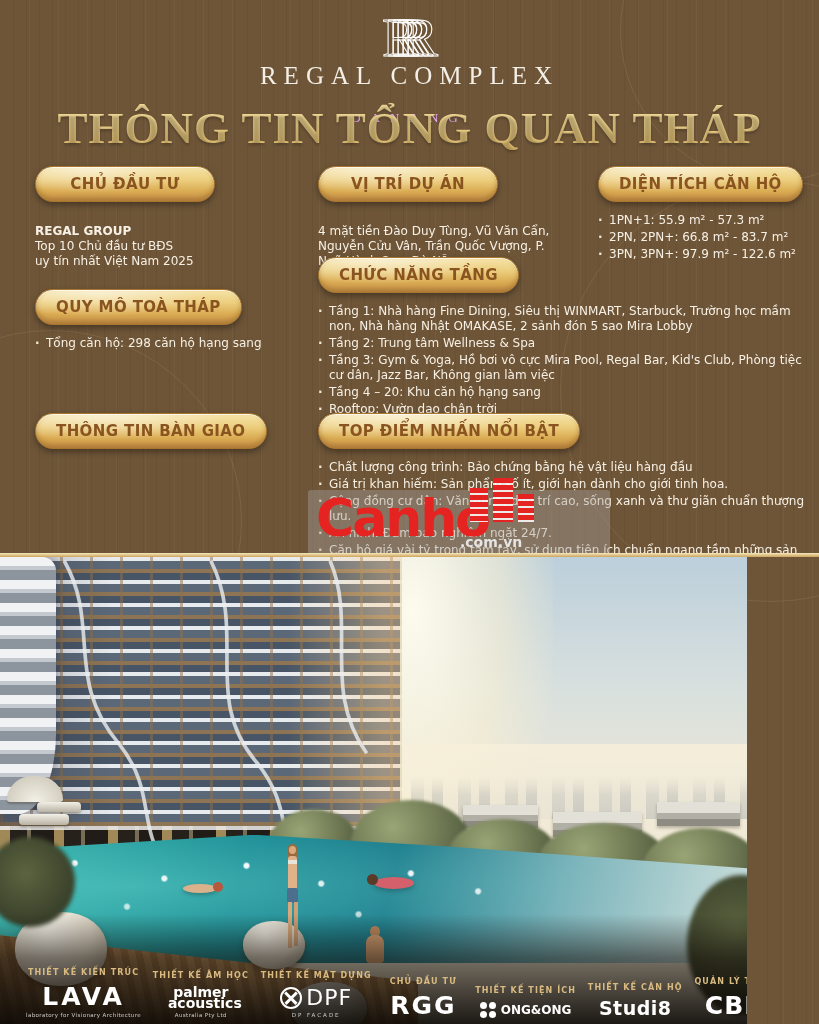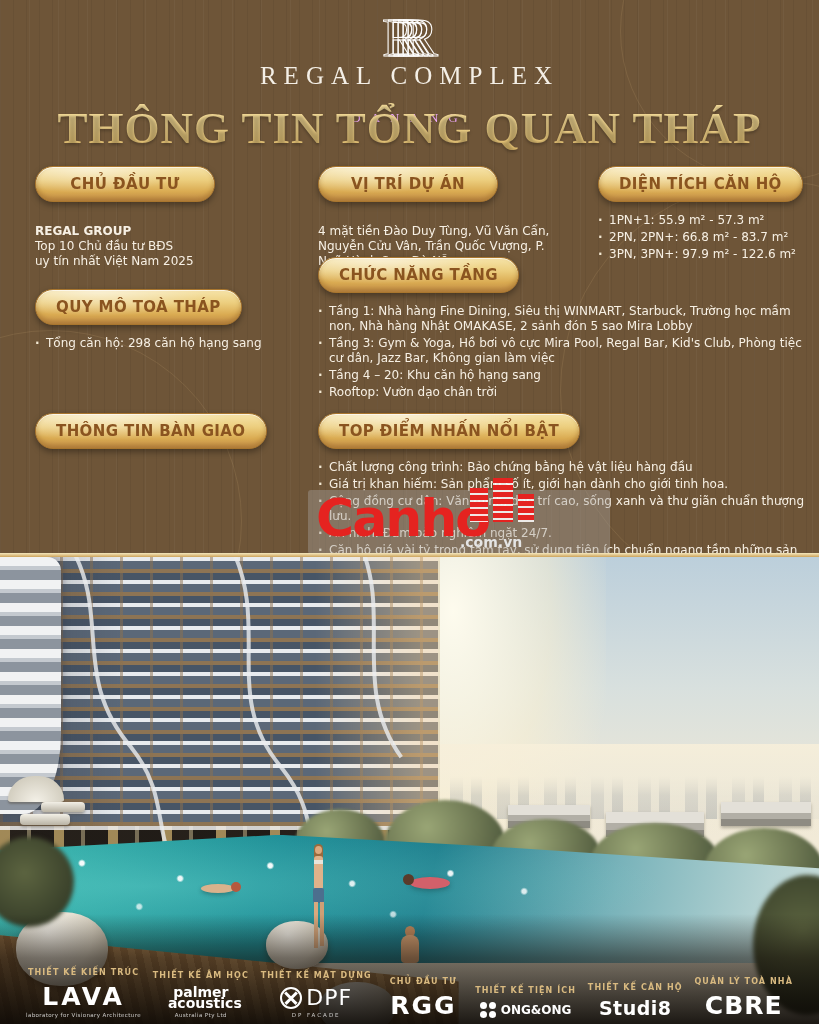--- a/index.html
+++ b/index.html
@@ -58,21 +58,21 @@
   .wm-suffix{position:absolute;left:152px;top:44px;font-size:14px;font-weight:700;color:#e5e5e5;}
   .wm-icon{position:absolute;left:162px;top:-12px;width:66px;height:44px;display:flex;gap:5px;align-items:flex-end;}
   .wm-icon span{display:block;background:repeating-linear-gradient(180deg,#e52320 0 5px,rgba(255,255,255,.85) 5px 7px);}
   .wm-icon .bar1{width:18px;height:34px;}
   .wm-icon .bar2{width:20px;height:44px;}
   .wm-icon .bar3{width:16px;height:28px;}
 
   
   .divider{position:absolute;left:0;top:553px;width:819px;height:4px;
            background:linear-gradient(180deg,#f4e7bd,#cda45c);}
-  .photo{position:absolute;left:0;top:557px;width:819px;height:467px;overflow:hidden;background:#e9e2d0;}
+  .photo{position:absolute;left:0;top:557px;width:747px;height:467px;overflow:hidden;background:#e9e2d0;}
   .sky{position:absolute;inset:0;background:linear-gradient(180deg,#bccfdb 0%,#d8e0de 28%,#efe8d6 55%,#f7efda 75%,#efe5cf 100%);}
   .sunglow{position:absolute;left:40%;top:-6%;width:34%;height:80%;
            background:radial-gradient(ellipse at 45% 22%, rgba(255,252,238,.98), rgba(255,243,210,.5) 45%, transparent 75%);}
   .skyline{position:absolute;left:55%;right:0;top:47%;height:9%;opacity:.45;
            background:repeating-linear-gradient(90deg, rgba(125,135,148,.75) 0 13px, rgba(165,172,180,.35) 13px 21px,
              rgba(110,122,136,.8) 21px 32px, rgba(175,180,186,.25) 32px 47px);
            -webkit-mask-image:linear-gradient(180deg,transparent,#000 45%);mask-image:linear-gradient(180deg,transparent,#000 45%);}
   .haze{position:absolute;left:50%;right:0;top:40%;height:20%;background:linear-gradient(180deg,rgba(247,239,218,.9),rgba(247,239,218,0));}
   .cabana{position:absolute;background:linear-gradient(180deg,#e3e0d8 0 45%,#b2afa6 45% 70%,#8e8b82 70%);box-shadow:0 2px 3px rgba(90,85,70,.4);}
   .podium{position:absolute;left:17%;top:46%;width:36%;height:13%;border-radius:6px 20px 0 0;
@@ -215,20 +215,21 @@
     <div class="pill">QUY MÔ TOÀ THÁP</div>
     <ul class="items">
       <li>Tổng căn hộ: 298 căn hộ hạng sang</li>
     </ul>
   </div>
 
   <div class="block b-chucnang">
     <div class="pill">CHỨC NĂNG TẦNG</div>
     <ul class="items">
       <li>Tầng 1: Nhà hàng Fine Dining, Siêu thị WINMART, Starbuck, Trường học mầm non, Nhà hàng Nhật OMAKASE, 2 sảnh đón 5 sao Mira Lobby</li>
+      <li>Tầng 2: Trung tâm Wellness &amp; Spa</li>
       <li>Tầng 3: Gym &amp; Yoga, Hồ bơi vô cực Mira Pool, Regal Bar, Kid's Club, Phòng tiệc cư dân, Jazz Bar, Không gian làm việc</li>
       <li>Tầng 4 – 20: Khu căn hộ hạng sang</li>
       <li>Rooftop: Vườn dạo chân trời</li>
     </ul>
   </div>
 
   <div class="block b-bangiao">
     <div class="pill">THÔNG TIN BÀN GIAO</div>
   </div>
 

